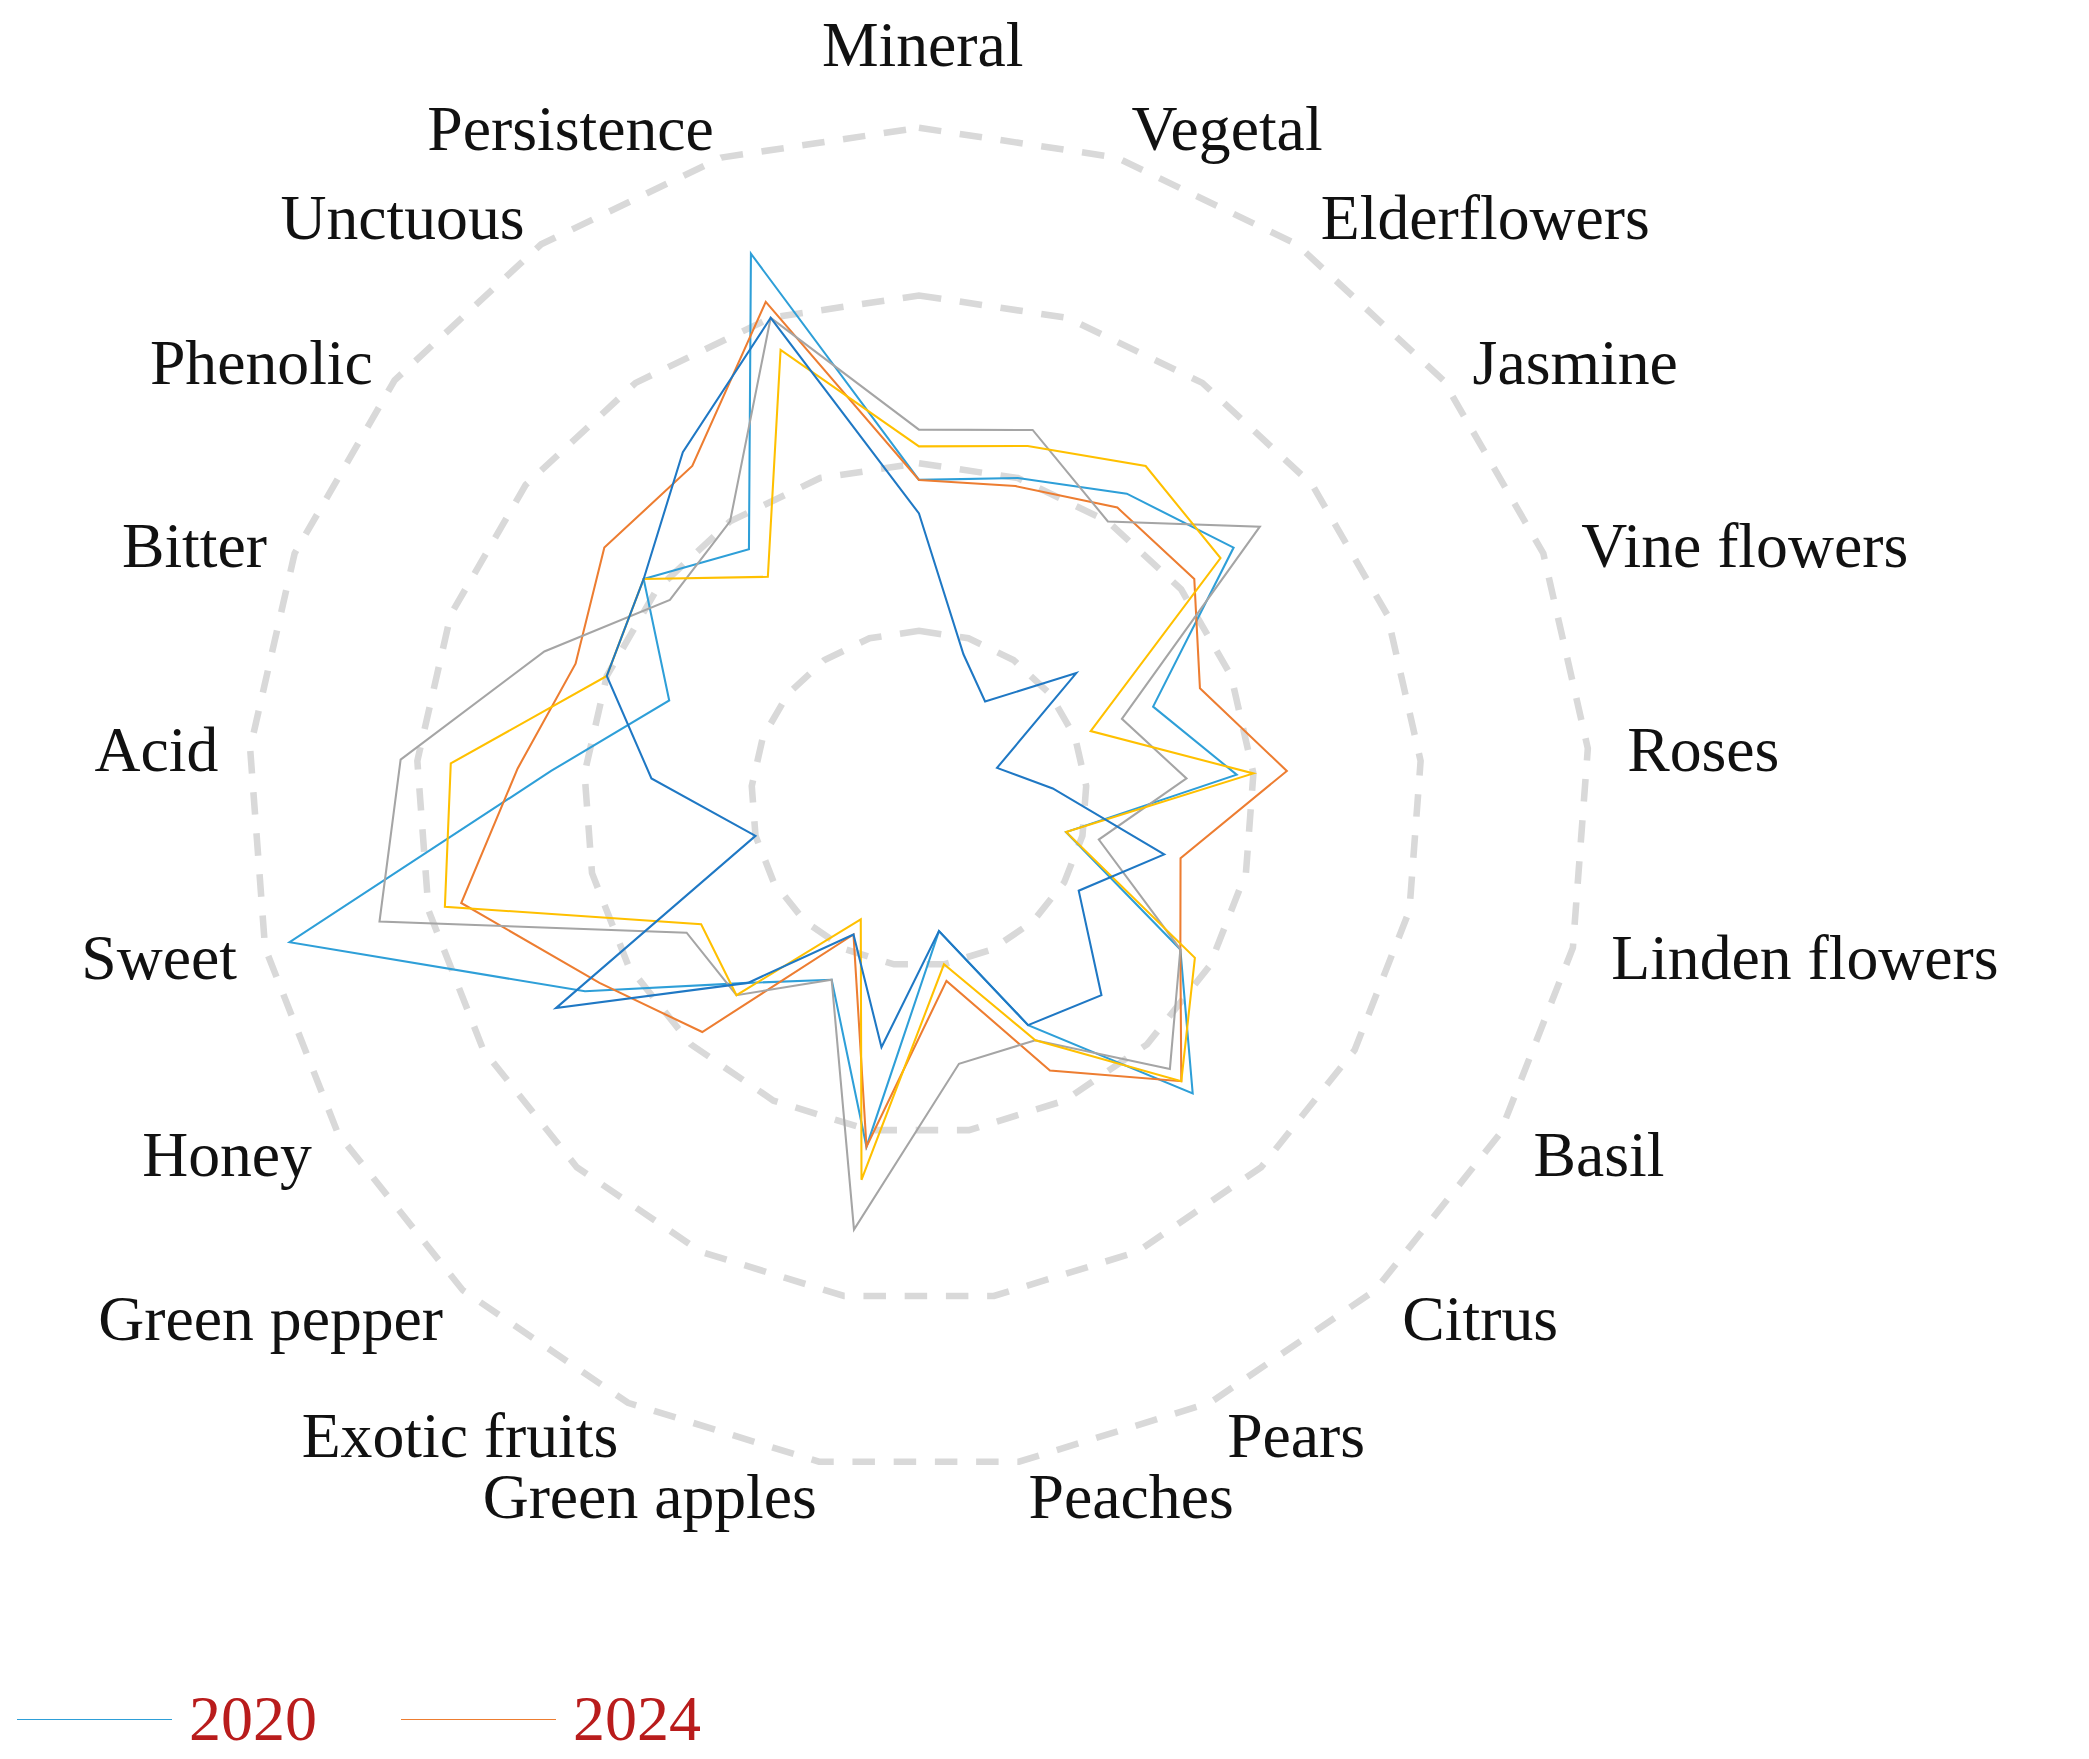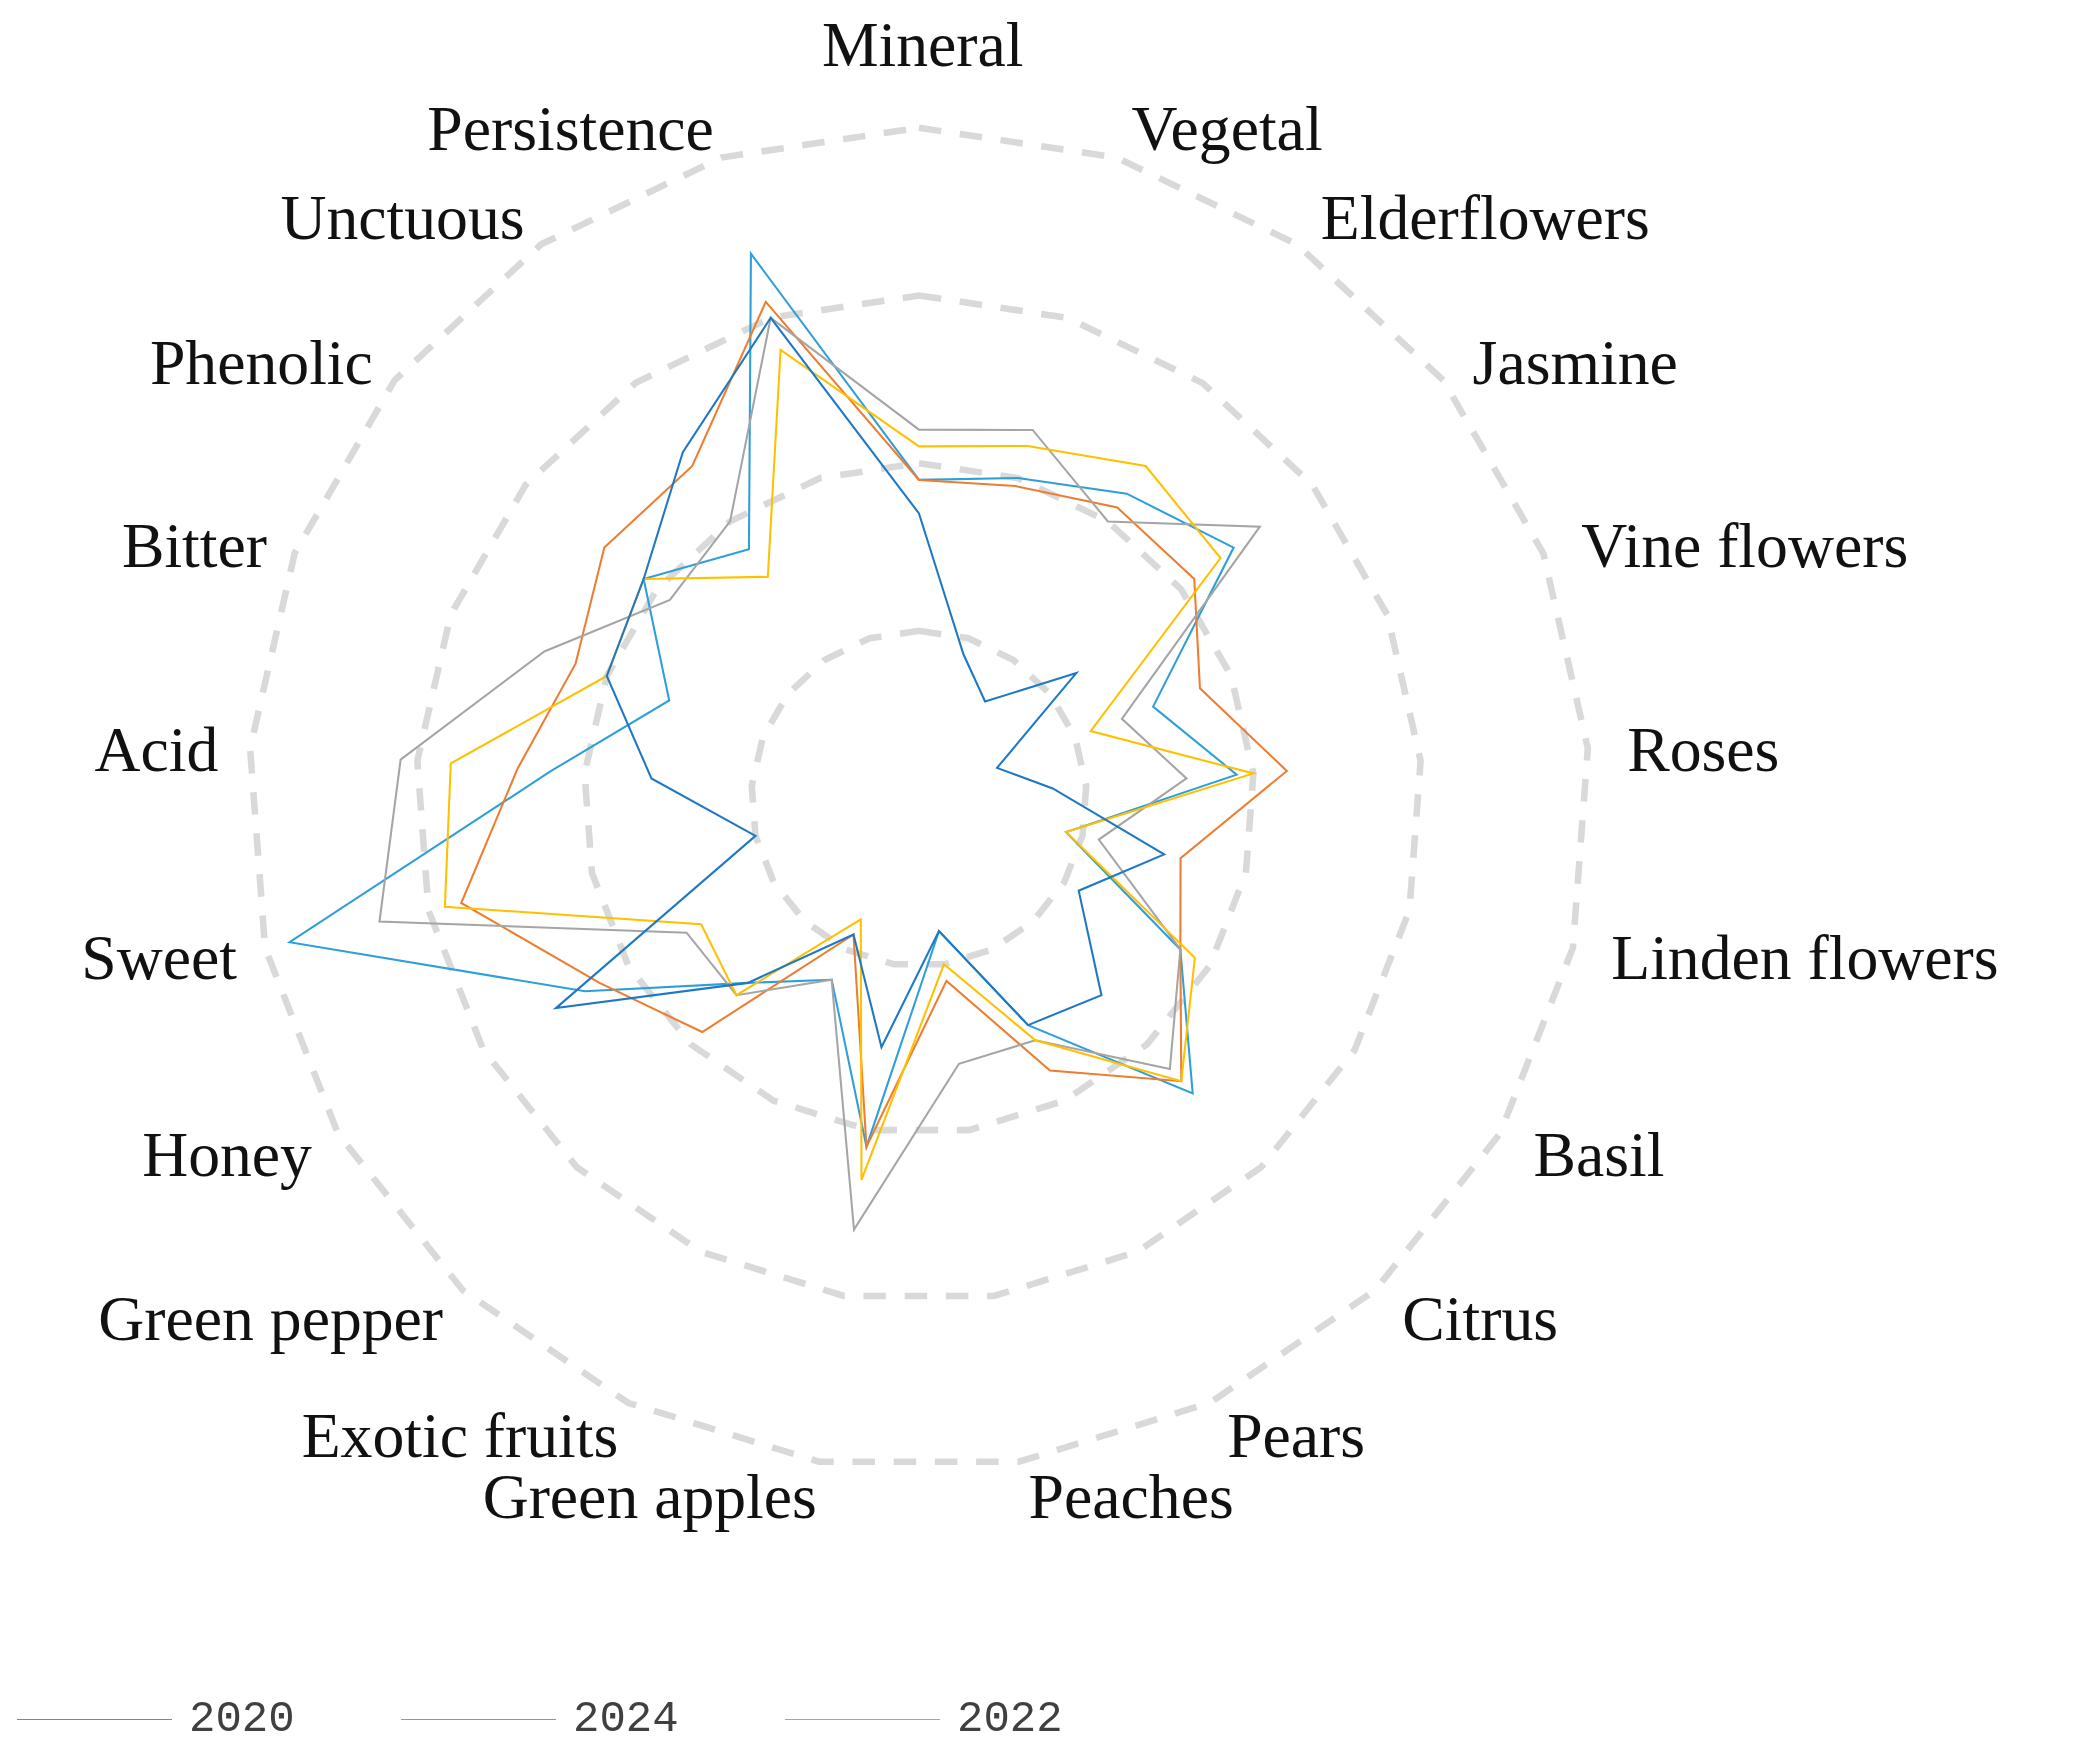--- a/index.html
+++ b/index.html
@@ -2,21 +2,21 @@
 <html style="font-size:15px"><head>
 <meta charset="utf-8">
 <style>
   html,body{margin:0;padding:0;background:#ffffff;}
   body{width:2089px;height:1760px;position:relative;overflow:hidden;font-family:"Liberation Serif","DejaVu Serif",serif;}
   #chart{position:absolute;left:0;top:0;width:2089px;height:1760px;}
   .axis-label{font-family:"Liberation Serif","DejaVu Serif",serif;font-size:68px;fill:#111;}
   .legend{position:absolute;left:0;top:1686px;width:2089px;height:66px;}
   .legend-item{position:absolute;top:0;height:66px;display:flex;align-items:center;}
   .legend-swatch{width:155px;height:0;border-top:1.9px solid #000;margin-right:17px;}
-  .legend-text{font-family:Liberation Mono, monospace;font-size:44px;color:#404040;line-height:66px;}
+  .legend-text{font-family:Liberation Serif, serif;font-size:64px;color:#b91c1c;line-height:66px;}
 </style>
 </head>
 <body>
 
 <svg id="chart" viewBox="0 0 2230 1878" xmlns="http://www.w3.org/2000/svg">
   <g id="grid">
       <polygon points="981,673 1033.7611762195518,680.9524677642808 1081.8342903933883,704.1032593974369 1120.9478353617774,740.3953254672867 1147.6264010073126,786.6039566384153 1159.4994796954313,838.6233132480301 1155.5120962805463,891.8312471781803 1136.0185472774147,941.5 1102.7509200609945,983.2162850575389 1058.665189302043,1013.2734273545329 1007.6785656455353,1029.000717894298 954.3214343544648,1029.000717894298 903.3348106979571,1013.273427354533 859.2490799390055,983.2162850575389 825.9814527225856,941.5000000000001 806.4879037194536,891.8312471781803 802.5005203045687,838.6233132480302 814.3735989926874,786.6039566384154 841.0521646382226,740.3953254672867 880.1657096066117,704.1032593974369 928.238823780448,680.9524677642809" fill="none" stroke="#D9D9D9" stroke-width="7" stroke-dasharray="24 20"></polygon>
       <polygon points="981,494 1086.5223524391038,509.9049355285616 1182.6685807867766,556.2065187948738 1260.8956707235548,628.7906509345734 1314.252802014625,721.2079132768305 1337.9989593908624,825.2466264960601 1330.0241925610928,931.6624943563605 1291.037094554829,1031 1224.5018401219893,1114.4325701150779 1136.3303786040858,1174.5468547090659 1034.3571312910706,1206.001435788596 927.6428687089295,1206.001435788596 825.6696213959142,1174.546854709066 737.4981598780108,1114.4325701150779 670.9629054451711,1031.0000000000002 631.9758074389072,931.6624943563606 624.0010406091375,825.2466264960603 647.7471979853748,721.2079132768308 701.1043292764452,628.7906509345735 779.3314192132234,556.2065187948738 875.4776475608961,509.9049355285617" fill="none" stroke="#D9D9D9" stroke-width="7" stroke-dasharray="24 20"></polygon>
       <polygon points="981,315 1139.2835286586555,338.8574032928424 1283.5028711801651,408.3097781923107 1400.8435060853321,517.18597640186 1480.8792030219377,655.8118699152458 1516.4984390862937,811.8699397440901 1504.5362888416394,971.4937415345408 1446.0556418322435,1120.5 1346.2527601829838,1245.6488551726165 1213.9955679061288,1335.820282063599 1061.0356969366057,1383.002153682894 900.9643030633943,1383.002153682894 748.0044320938714,1335.820282063599 615.7472398170162,1245.6488551726165 515.9443581677566,1120.5000000000002 457.46371115836075,971.493741534541 445.50156091370616,811.8699397440906 481.1207969780622,655.8118699152461 561.1564939146679,517.1859764018602 678.497128819835,408.3097781923107 822.7164713413442,338.8574032928425" fill="none" stroke="#D9D9D9" stroke-width="7" stroke-dasharray="24 20"></polygon>
       <polygon points="981,136 1192.0447048782073,167.80987105712325 1384.3371615735532,260.41303758974766 1540.7913414471093,405.5813018691467 1647.5056040292502,590.415826553661 1694.9979187817248,798.4932529921201 1679.0483851221857,1011.324988712721 1601.0741891096582,1209.9999999999998 1468.0036802439786,1376.8651402301555 1291.6607572081716,1497.093709418132 1087.7142625821411,1560.0028715771919 874.2857374178591,1560.0028715771919 670.3392427918284,1497.0937094181322 493.99631975602165,1376.8651402301557 360.9258108903422,1210.0000000000005 282.95161487781434,1011.3249887127213 267.00208121827495,798.4932529921208 314.49439597074957,590.4158265536615 421.2086585528906,405.5813018691469 577.6628384264467,260.41303758974766 769.9552951217922,167.80987105712336" fill="none" stroke="#D9D9D9" stroke-width="7" stroke-dasharray="24 20"></polygon>
@@ -55,18 +55,14 @@
 
 <div class="legend">
   <div class="legend-item" style="left:17px">
     <span class="legend-swatch" style="border-top-color: rgb(46, 159, 216);"></span>
     <span class="legend-text">2020</span>
   </div>
   <div class="legend-item" style="left:401px">
     <span class="legend-swatch" style="border-top-color: rgb(237, 125, 49);"></span>
     <span class="legend-text">2024</span>
   </div>
-  <div class="legend-item" style="left:785px">
-    <span class="legend-swatch" style="border-top-color: rgb(165, 165, 165);"></span>
-    <span class="legend-text">2022</span>
-  </div>
 </div>
 
 
 </body></html>

